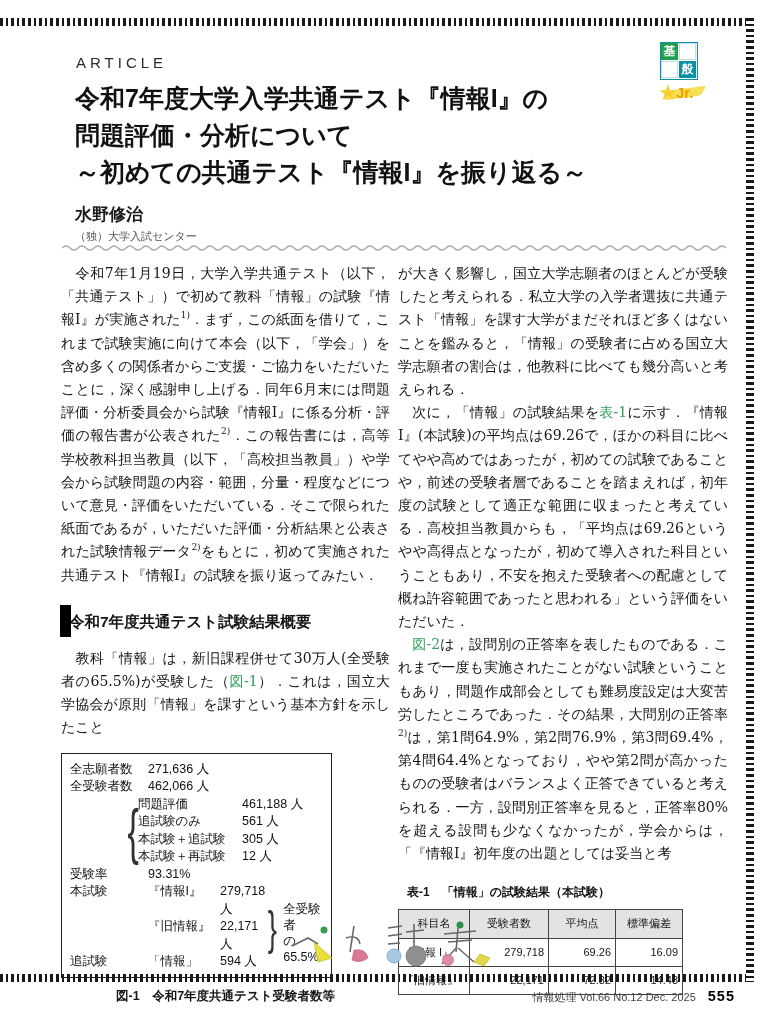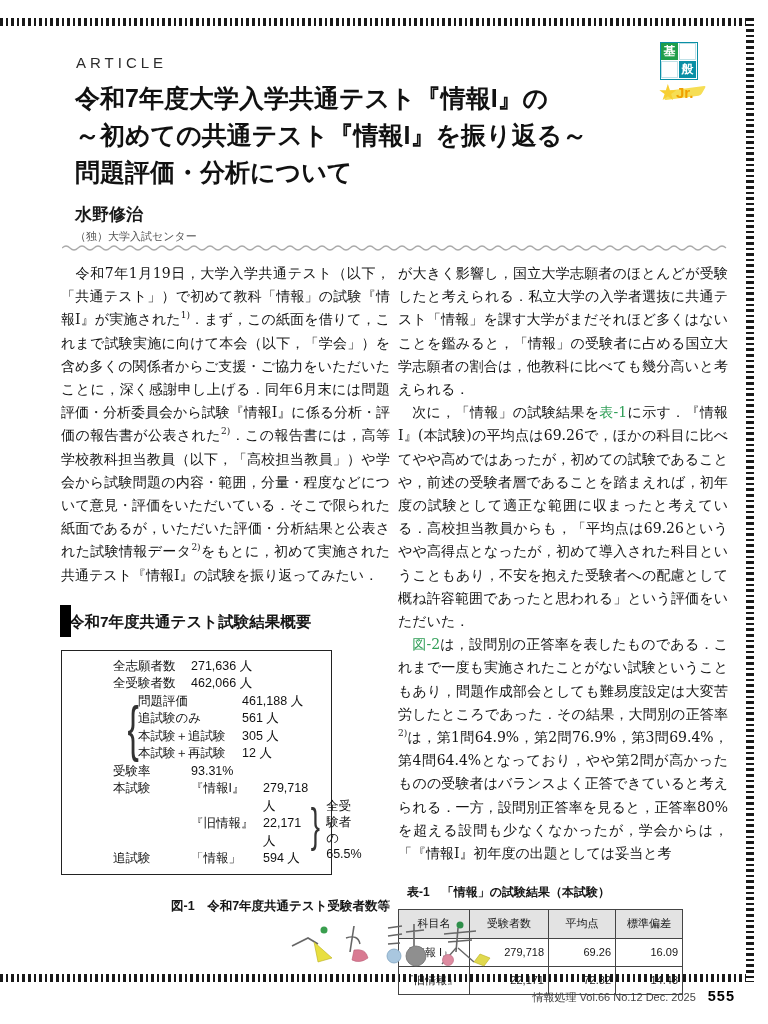--- a/index.html
+++ b/index.html
@@ -42,29 +42,29 @@
   .xref{color:#2f9e57;}
 
   .sec-head{margin:20px 0 10px 0;position:relative;padding-left:8px;
             font-family:"Liberation Sans",sans-serif;font-weight:bold;font-size:15.5px;line-height:30px;text-align:left;}
   .sec-head .blackbar{position:absolute;left:-1px;top:-2px;width:11px;height:32px;background:#000;}
 
   
   .figbox{margin-top:13px;border:1.5px solid #222;padding:7px 8px 6px 8px;width:253px;
           font-family:"Liberation Sans",sans-serif;font-size:12.5px;line-height:17.5px;text-align:left;color:#111;}
   .fb-row{display:flex;}
-  .fb-label{width:78px;flex:none;margin-left:43px;}
+  .fb-label{width:78px;flex:none;}
   .fb-group{display:flex;margin-left:54px;}
   .fb-brace{font-size:62px;line-height:70px;font-weight:200;transform:scaleX(0.55);width:16px;flex:none;color:#333;margin-right:-2px;}
   .fb-gname{width:104px;flex:none;}
   .fb-exam{display:flex;align-items:center;}
   .fb-ename{width:72px;flex:none;}
   .fb-brace2{font-size:46px;line-height:52px;transform:scaleX(0.6);width:14px;flex:none;color:#333;margin-top:2px;}
   .fb-note{font-size:12.5px;line-height:16px;margin-left:4px;margin-top:12px;}
-  .fig-caption{margin-top:20px;font-family:"Liberation Sans",sans-serif;font-weight:bold;font-size:12.5px;text-align:right;}
+  .fig-caption{margin-top:7px;font-family:"Liberation Sans",sans-serif;font-weight:bold;font-size:12.5px;text-align:center;}
 
   
   .tbl-caption{margin-top:16px;font-family:"Liberation Sans",sans-serif;font-weight:bold;font-size:12px;text-align:left;margin-left:9px;}
   table.t1{border-collapse:collapse;margin-top:5px;font-family:"Liberation Sans",sans-serif;font-size:11px;}
   table.t1 th,table.t1 td{border:1px solid #444;padding:2px 4px;height:15px;}
   table.t1 th{background:#e3e3e3;font-weight:normal;text-align:center;width:58px;}
   table.t1 th.w1{width:62px;}table.t1 th.w2{width:70px;}
   table.t1 td.num{text-align:right;}
   table.t1 td.name{text-align:left;}
 
@@ -92,39 +92,40 @@
   </div>
   <div class="badge-jr">
     <div class="jr-comet"></div>
     <div class="jr-star">★</div>
     <div class="jr-text">Jr.</div>
   </div>
 </div>
 
 <div class="title">
   <div>令和7年度大学入学共通テスト『情報I』の</div>
+  <div>問題評価・分析について</div>
   <div>～初めての共通テスト『情報I』を振り返る～</div>
-  <div>問題評価・分析について</div>
 </div>
 
 <div class="author">水野修治</div>
 <div class="affil">（独）大学入試センター</div>
 
 <svg class="wavy" width="666" height="8" viewBox="0 0 666 8">
   <path d="M0 4 q 4 -4 8 0 t 8 0 t 8 0 t 8 0 t 8 0 t 8 0 t 8 0 t 8 0 t 8 0 t 8 0 t 8 0 t 8 0 t 8 0 t 8 0 t 8 0 t 8 0 t 8 0 t 8 0 t 8 0 t 8 0 t 8 0 t 8 0 t 8 0 t 8 0 t 8 0 t 8 0 t 8 0 t 8 0 t 8 0 t 8 0 t 8 0 t 8 0 t 8 0 t 8 0 t 8 0 t 8 0 t 8 0 t 8 0 t 8 0 t 8 0 t 8 0 t 8 0 t 8 0 t 8 0 t 8 0 t 8 0 t 8 0 t 8 0 t 8 0 t 8 0 t 8 0 t 8 0 t 8 0 t 8 0 t 8 0 t 8 0 t 8 0 t 8 0 t 8 0 t 8 0 t 8 0 t 8 0 t 8 0 t 8 0 t 8 0 t 8 0 t 8 0 t 8 0 t 8 0 t 8 0 t 8 0 t 8 0 t 8 0 t 8 0 t 8 0 t 8 0 t 8 0 t 8 0 t 8 0 t 8 0 t 8 0 t 8 0 t 8 0" stroke="#aaa" stroke-width="1.2" fill="none"></path>
 </svg>
 
 <div class="col col-left">
   <p><span>　令和7年1月19日，大学入学共通テスト（以下，「共通テスト」）で初めて教科「情報」の試験『情報I』が実施された</span><span class="sup">1)</span><span>．まず，この紙面を借りて，これまで試験実施に向けて本会（以下，「学会」）を含め多くの関係者からご支援・ご協力をいただいたことに，深く感謝申し上げる．同年6月末には問題評価・分析委員会から試験『情報I』に係る分析・評価の報告書が公表された</span><span class="sup">2)</span><span>．この報告書には，高等学校教科担当教員（以下，「高校担当教員」）や学会から試験問題の内容・範囲，分量・程度などについて意見・評価をいただいている．そこで限られた紙面であるが，いただいた評価・分析結果と公表された試験情報データ</span><span class="sup">2)</span><span>をもとに，初めて実施された共通テスト『情報I』の試験を振り返ってみたい．</span></p>
 
   <div class="sec-head">
     <span class="blackbar"></span>
     <span>令和7年度共通テスト試験結果概要</span>
   </div>
 
+  <p><span>　教科「情報」は，新旧課程併せて30万人(全受験者の65.5%)が受験した（</span><span class="xref">図-1</span><span>）．これは，国立大学協会が原則「情報」を課すという基本方針を示したこと</span></p>
 
   <div class="figbox">
     <div class="fb-row">
       <span class="fb-label">全志願者数</span>
       <span>271,636 人</span>
     </div>
     <div class="fb-row">
       <span class="fb-label">全受験者数</span>
       <span>462,066 人</span>
     </div>

